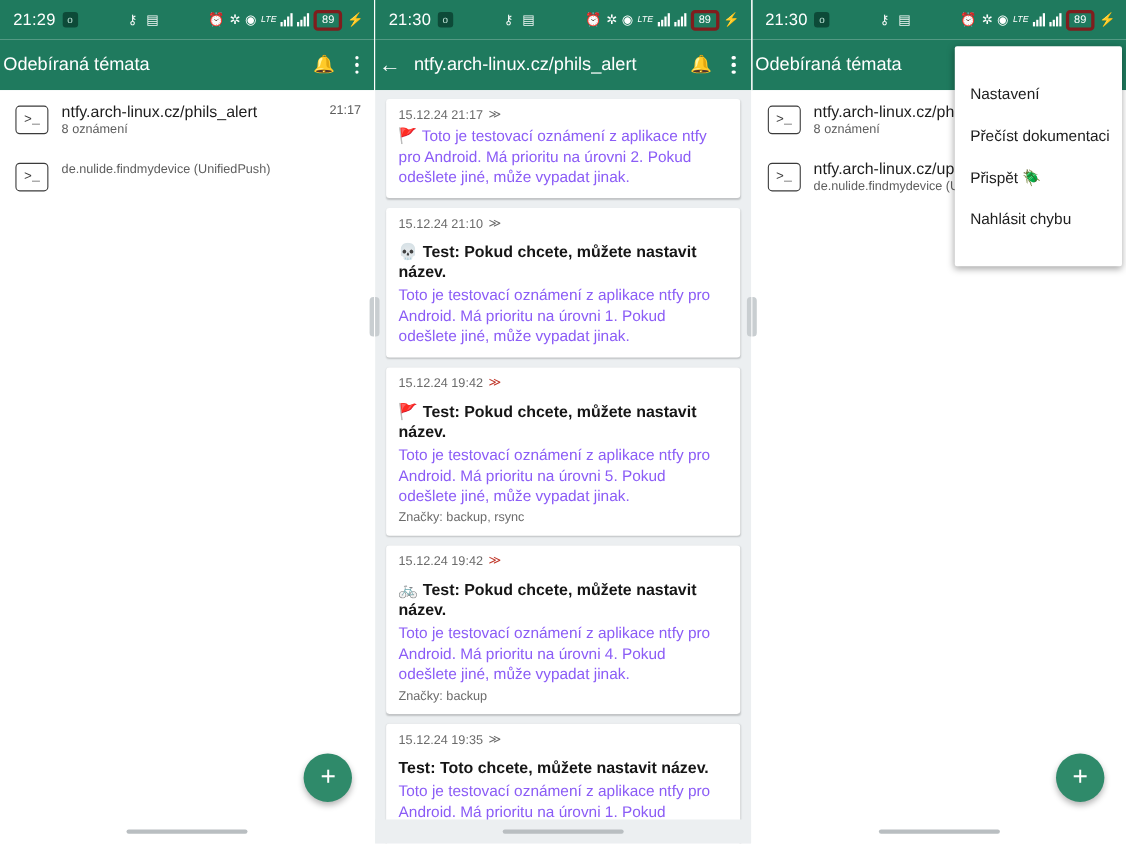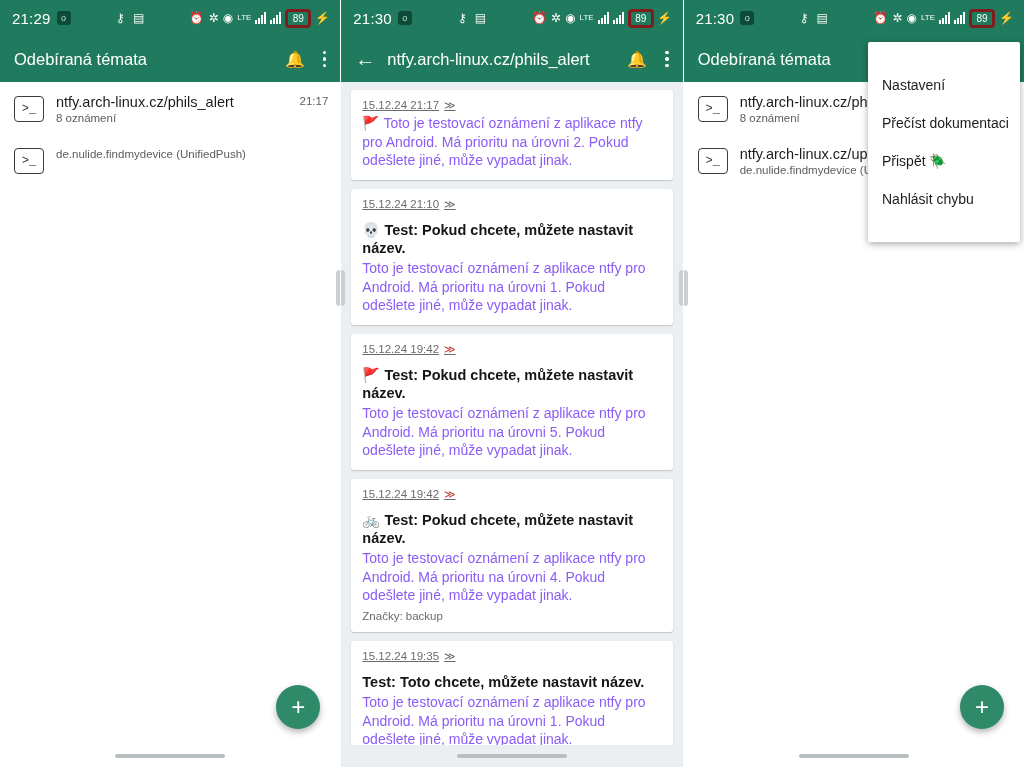--- a/index.html
+++ b/index.html
@@ -34,26 +34,26 @@
   .batt {
     border: 3px solid #7f1d1d; border-radius: 4px; padding: 0 3px;
     font-size: 10px; line-height: 13px; min-width: 26px; text-align: center;
   }
   .sigbars { display: inline-flex; align-items: flex-end; gap: 1px; height: 12px; }
   .sigbars i { display: block; width: 2px; background: #fff; }
   .sigbars i:nth-child(1) { height: 4px; }
   .sigbars i:nth-child(2) { height: 6px; }
   .sigbars i:nth-child(3) { height: 9px; }
   .sigbars i:nth-child(4) { height: 12px; }
-  .lte { font-size: 8px; line-height: 8px; }
+  .lte { font-size: 8px; line-height: 8px; font-style: italic; }
 
   
   .appbar {
     height: 46px; background: #1f7a5e; color: #fff;
-    display: flex; align-items: center; padding: 0 10px 0 14px; gap: 12px;
+    display: flex; align-items: center; padding: 0 10px 0 3px; gap: 12px;
   }
   .appbar .title { font-size: 16.5px; flex: 1; white-space: nowrap; overflow: hidden; }
   .appbar-actions { display: flex; align-items: center; gap: 14px; }
   .bell { font-size: 16px; }
   .kebab { display: flex; flex-direction: column; gap: 3px; padding: 2px 4px; }
   .kebab span { width: 3.5px; height: 3.5px; border-radius: 50%; background: #fff; display: block; }
   .backarrow { font-size: 20px; line-height: 1; }
 
   
   .topic-list { background: #fff; }
@@ -71,21 +71,21 @@
   .topic-title { font-size: 14.5px; color: #1d1d1d; white-space: nowrap; overflow: hidden; }
   .topic-sub { font-size: 11.5px; color: #5d5d5d; margin-top: 2px; white-space: nowrap; overflow: hidden; }
   .topic-time { font-size: 11.5px; color: #5d5d5d; margin-top: 1px; flex: 0 0 auto; }
 
   
   .notif-scroll { background: #eceff1; height: calc(767px - 36px - 46px); padding: 8px 10px 0 10px; overflow: hidden; }
   .card {
     background: #fff; border-radius: 3px; margin-bottom: 9px;
     padding: 9px 11px 10px 11px; box-shadow: 0 1px 1.5px rgba(0,0,0,.18);
   }
-  .card-head { display: flex; align-items: flex-end; gap: 5px; font-size: 11.5px; color: #6b6b6b; margin-bottom: 3px; text-decoration: underline; }
+  .card-head { display: flex; align-items: flex-start; gap: 5px; font-size: 11.5px; color: #6b6b6b; margin-bottom: 3px; }
   .prio { font-size: 11px; line-height: 1; }
   .prio.high { color: #c0392b; }
   .card-title { font-size: 14.5px; font-weight: bold; color: #161616; margin: 11px 0 2px; line-height: 1.25; }
   .card-body { font-size: 14px; color: #8b5cf6; line-height: 1.33; }
   .card-tags { font-size: 11.5px; color: #6b6b6b; margin-top: 5px; }
 
   
   .menu {
     position: absolute; top: 42px; right: 4px; width: 152px;
     background: #fff; box-shadow: 0 2px 7px rgba(0,0,0,.35); border-radius: 2px;
@@ -258,20 +258,21 @@
         <div class="card-body">Toto je testovací oznámení z aplikace ntfy pro Android. Má prioritu na úrovni 1. Pokud odešlete jiné, může vypadat jinak.</div>
       </div>
 
       <div class="card">
         <div class="card-head">
           <span>15.12.24 19:42</span>
           <span class="prio high">≫</span>
         </div>
         <div class="card-title">🚩 Test: Pokud chcete, můžete nastavit název.</div>
         <div class="card-body">Toto je testovací oznámení z aplikace ntfy pro Android. Má prioritu na úrovni 5. Pokud odešlete jiné, může vypadat jinak.</div>
+        <div class="card-tags">Značky: backup, rsync</div>
       </div>
 
       <div class="card">
         <div class="card-head">
           <span>15.12.24 19:42</span>
           <span class="prio high">≫</span>
         </div>
         <div class="card-title">🚲 Test: Pokud chcete, můžete nastavit název.</div>
         <div class="card-body">Toto je testovací oznámení z aplikace ntfy pro Android. Má prioritu na úrovni 4. Pokud odešlete jiné, může vypadat jinak.</div>
         <div class="card-tags">Značky: backup</div>

